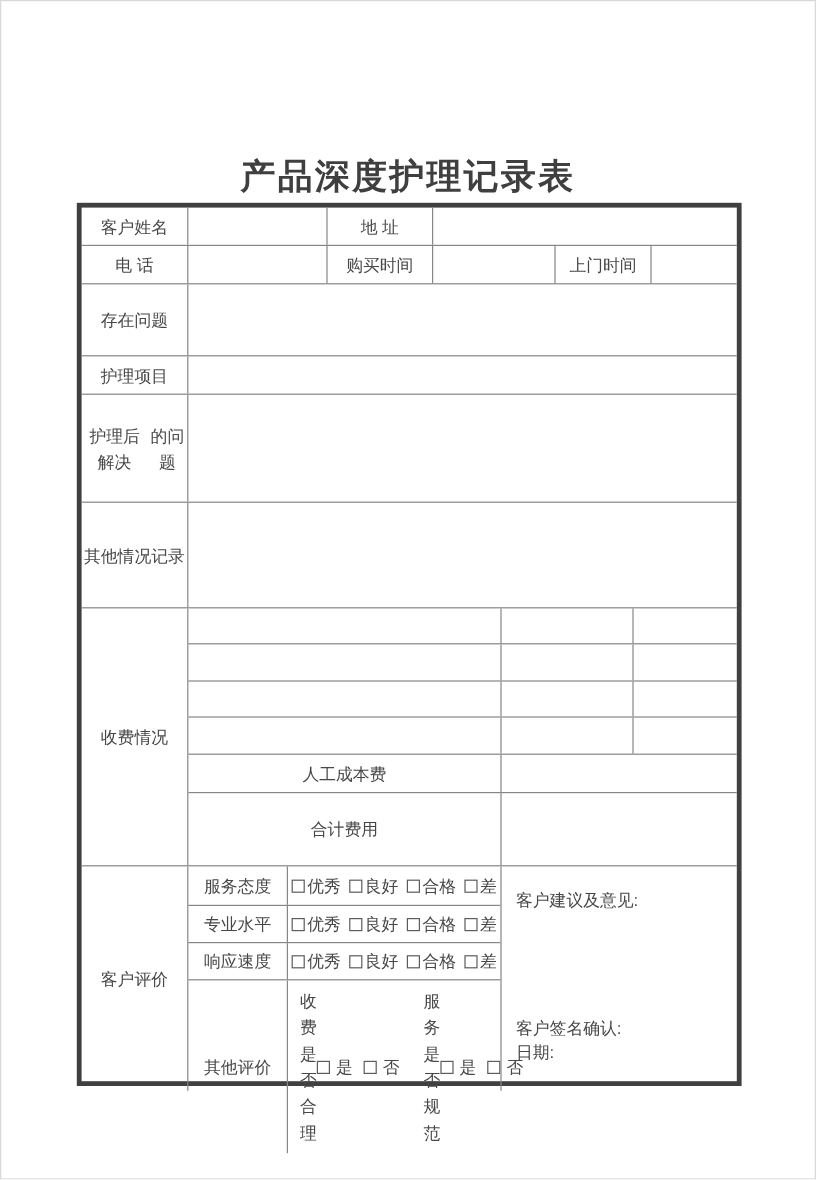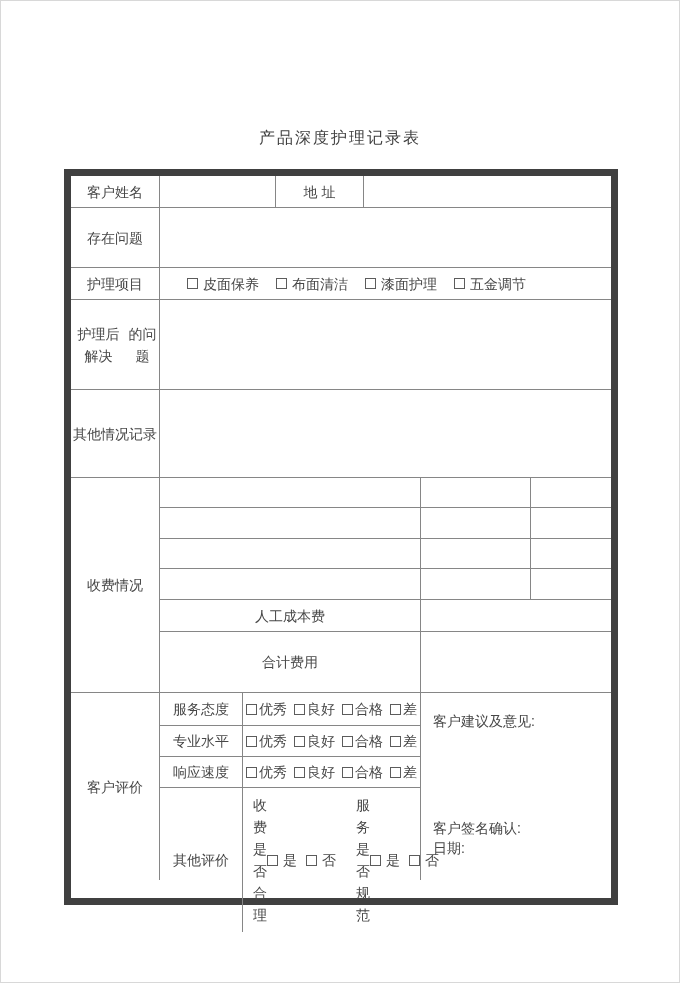--- a/index.html
+++ b/index.html
@@ -9,27 +9,27 @@
     background:#ffffff;
     border:1px solid #d8d8d8;
     box-sizing:border-box;
     font-family:"Liberation Sans","DejaVu Sans",sans-serif;
     color:#474747;
     overflow:hidden;
   }
   .title{
     position:absolute;top:127px;left:0;width:100%;
     text-align:center;
-    font-size:16px;font-weight:400;letter-spacing:2px;
+    font-size:29px;font-weight:700;letter-spacing:2px;
     color:#3f3f3f;margin:0;
   }
   .tbl{
     position:absolute;left:63px;top:168px;
     width:554px;height:736px;
-    border:7px solid #404040;
+    border:4px solid #404040;
     box-sizing:border-box;
     display:flex;flex-direction:column;
     font-size:14px;
   }
   .tr{display:flex;border-bottom:1px solid #868686;box-sizing:border-box;flex:0 0 auto;}
   .tr.last{border-bottom:none;}
   .td{
     border-right:1px solid #868686;box-sizing:border-box;
     display:flex;align-items:center;justify-content:center;
     text-align:center;line-height:22px;
@@ -72,46 +72,36 @@
 
   <div class="tbl">
 
     <div class="tr" style="height:32px">
       <div class="td w89">客户姓名</div>
       <div class="td w116"></div>
       <div class="td w88">地 址</div>
       <div class="td grow lastc"></div>
     </div>
 
+    <div class="tr" style="height:32px">
+      <div class="td w89">电 话</div>
+      <div class="td w116"></div>
+      <div class="td w88">购买时间</div>
+      <div class="td w102"></div>
+      <div class="td w80">上门时间</div>
+      <div class="td grow lastc"></div>
+    </div>
 
     <div class="tr" style="height:60px">
       <div class="td w89">存在问题</div>
       <div class="td grow lastc"></div>
     </div>
 
     <div class="tr" style="height:32px">
       <div class="td w89">护理项目</div>
-      <div class="td grow lastc careopts">
-        <span class="opt">
-            <span class="cb"></span>
-            <span>皮面保养</span>
-          </span>
-        <span class="opt">
-            <span class="cb"></span>
-            <span>布面清洁</span>
-          </span>
-        <span class="opt">
-            <span class="cb"></span>
-            <span>漆面护理</span>
-          </span>
-        <span class="opt">
-            <span class="cb"></span>
-            <span>五金调节</span>
-          </span>
-      </div>
     </div>
 
     <div class="tr" style="height:90px">
       <div class="td w89 twoline">
         <span>护理后解决</span>
         <span>的问题</span>
       </div>
       <div class="td grow lastc"></div>
     </div>
 

